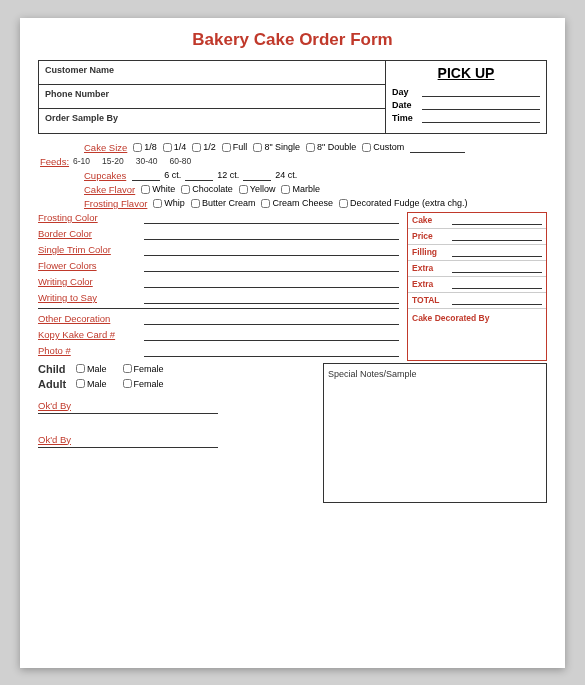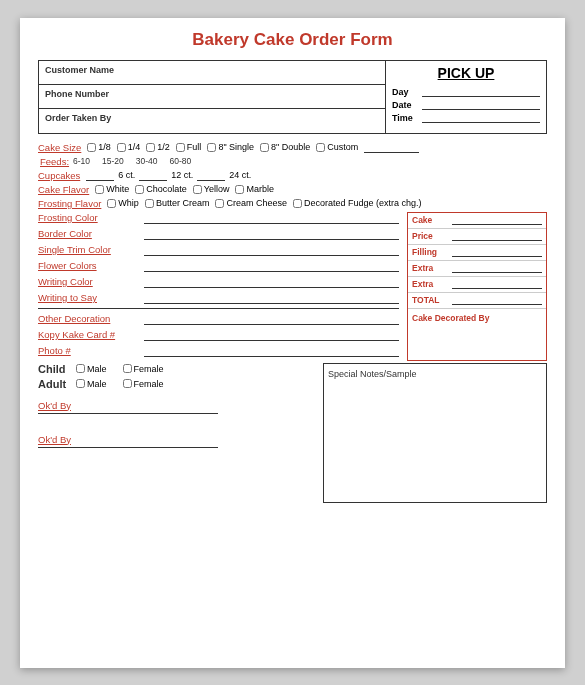--- a/index.html
+++ b/index.html
@@ -75,20 +75,21 @@
       flex: 1;
       border-bottom: 1px solid #333;
       min-height: 10px;
     }
     
     .form-row {
       display: flex;
       align-items: center;
       margin-bottom: 3px;
       flex-wrap: wrap;
+      margin-left: 46px;
     }
     .section-label {
       font-size: 9.5px;
       color: #c0392b;
       text-decoration: underline;
       margin-right: 6px;
       white-space: nowrap;
     }
     .checkbox-item {
       display: flex;
@@ -243,21 +244,21 @@
 
   <div class="top-section">
     <div class="top-left">
       <div class="top-left-row">
         <label>Customer Name</label>
       </div>
       <div class="top-left-row">
         <label>Phone Number</label>
       </div>
       <div class="top-left-row">
-        <label>Order Taken By</label>
+        <label>Order Sample By</label>
       </div>
     </div>
     <div class="top-right">
       <div class="pickup-title">PICK UP</div>
       <div class="pickup-row">
         <label>Day</label>
         <span class="pickup-line"></span>
       </div>
       <div class="pickup-row">
         <label>Date</label>

